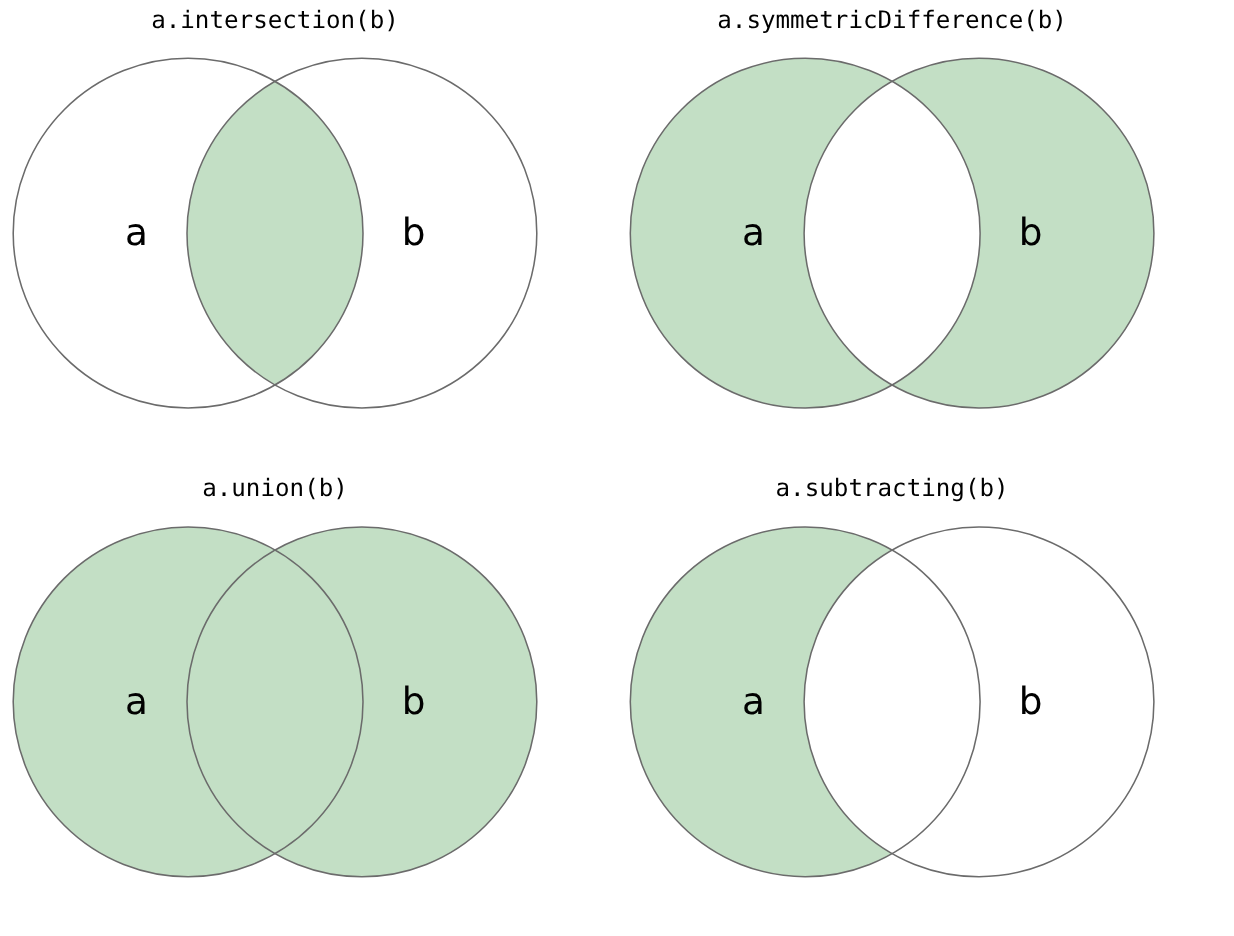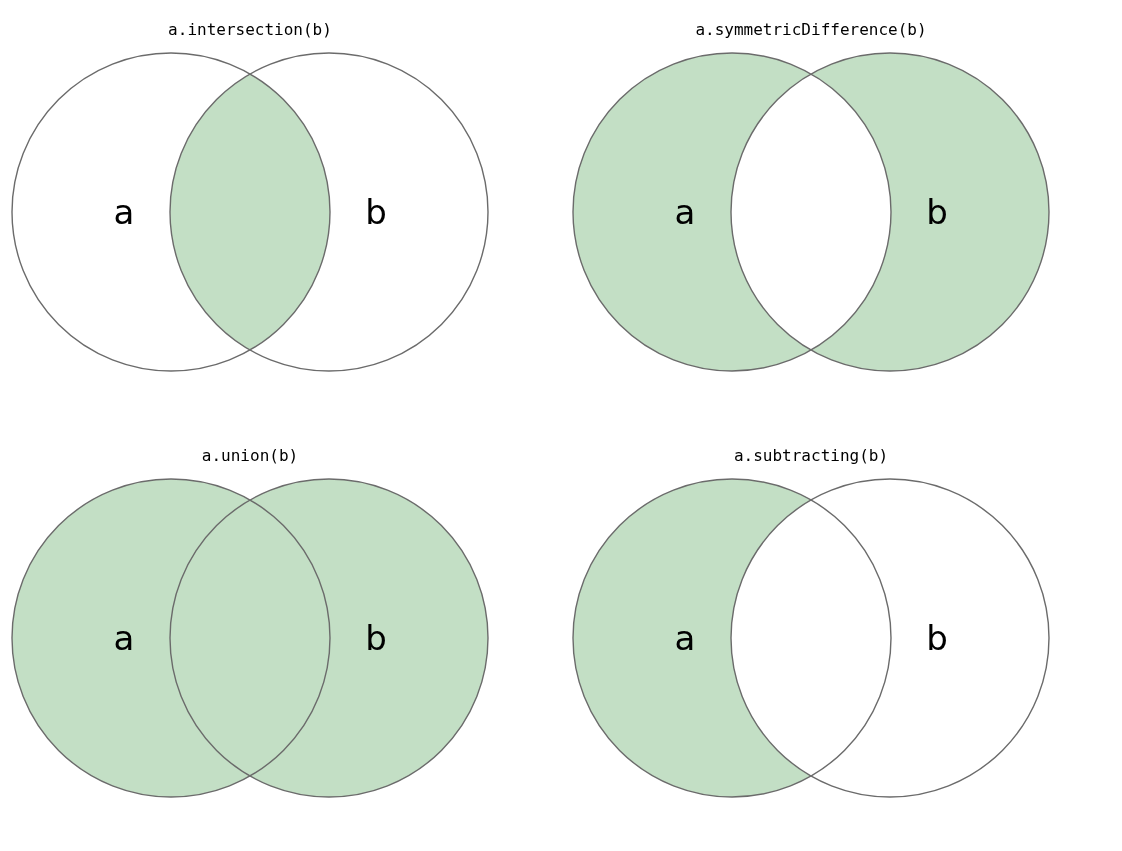--- a/index.html
+++ b/index.html
@@ -25,25 +25,25 @@
     height: 425px;
   }
   #panel-0 { left: 0px;   top: 0px;   }
   #panel-1 { left: 561px; top: 0px;   }
   #panel-2 { left: 0px;   top: 426px; }
   #panel-3 { left: 561px; top: 426px; }
 
   .panel-title {
     position: absolute;
     left: 0;
-    top: 20px;
+    top: 6px;
     width: 500px;
     text-align: center;
     font-family: "DejaVu Sans Mono", "Liberation Mono", monospace;
-    font-size: 16px;
+    font-size: 22px;
     color: #000000;
     white-space: nowrap;
     letter-spacing: 0px;
   }
   .panel svg.venn {
     position: absolute;
     left: 0px;
     top: 40px;
     width: 561px;
     height: 380px;

